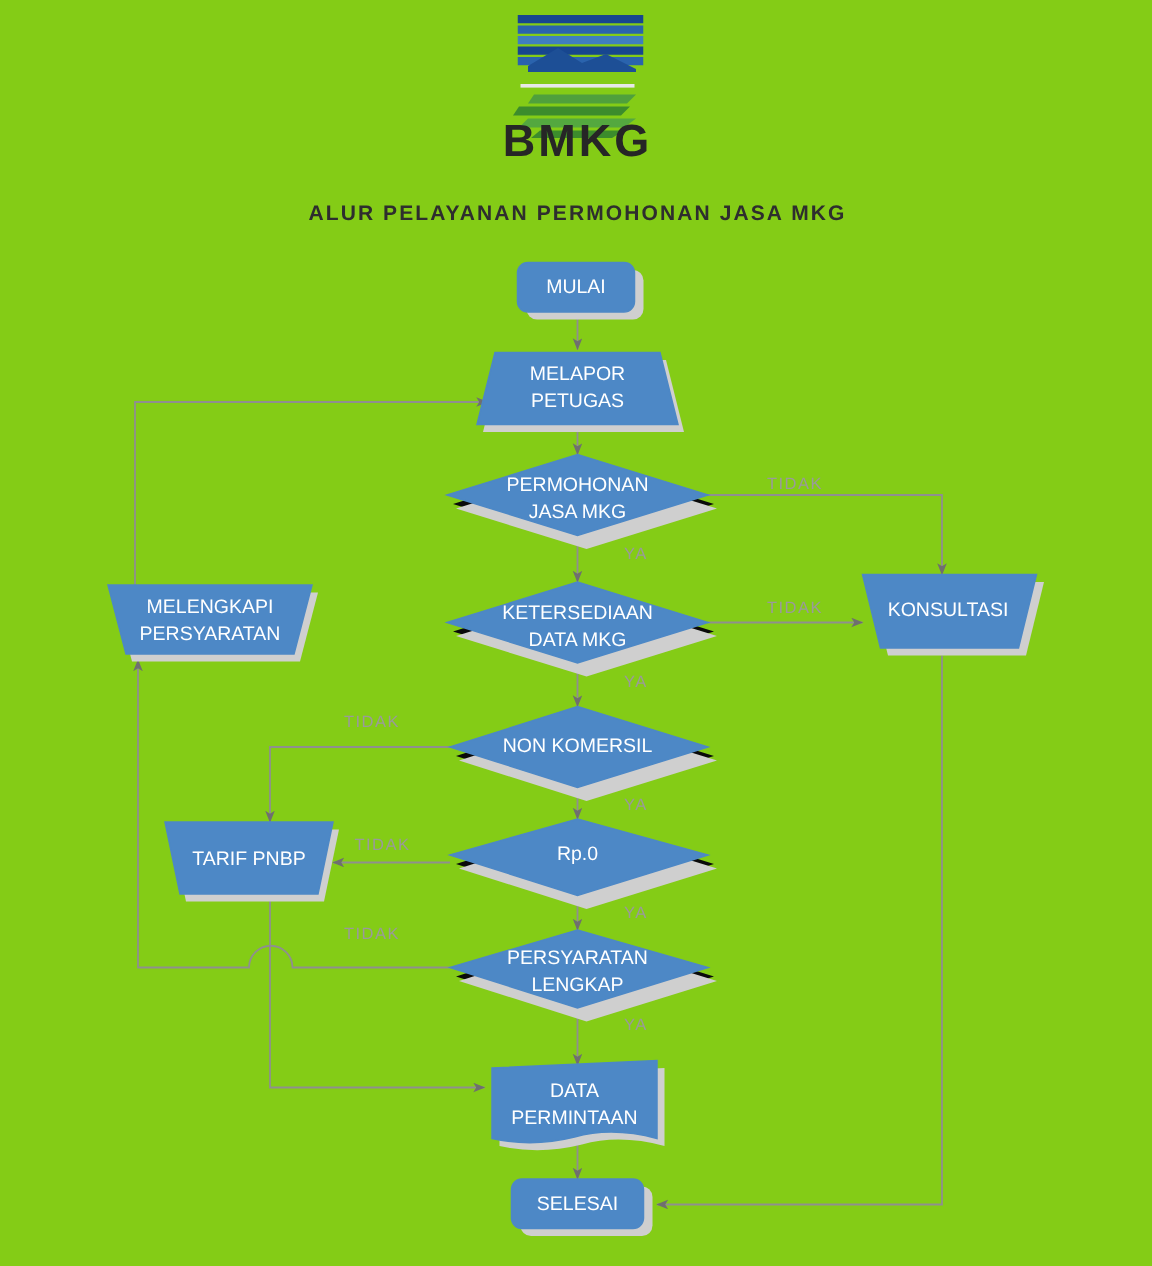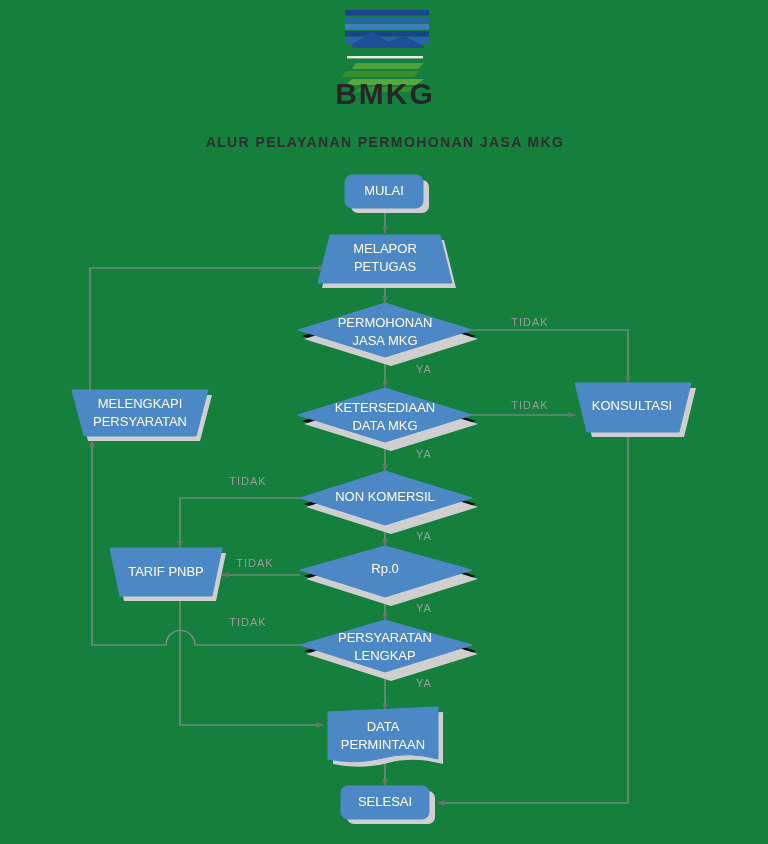--- a/index.html
+++ b/index.html
@@ -4,21 +4,21 @@
 <style>
   html, body {
     margin: 0;
     padding: 0;
     background: #000000;
   }
   #page {
     position: relative;
     width: 768px;
     height: 844px;
-    background: #15803d;
+    background: #84cc16;
     overflow: hidden;
     font-family: "Liberation Sans", sans-serif;
   }
   #flow-svg {
     position: absolute;
     left: 0;
     top: 0;
     width: 768px;
     height: 844px;
   }

